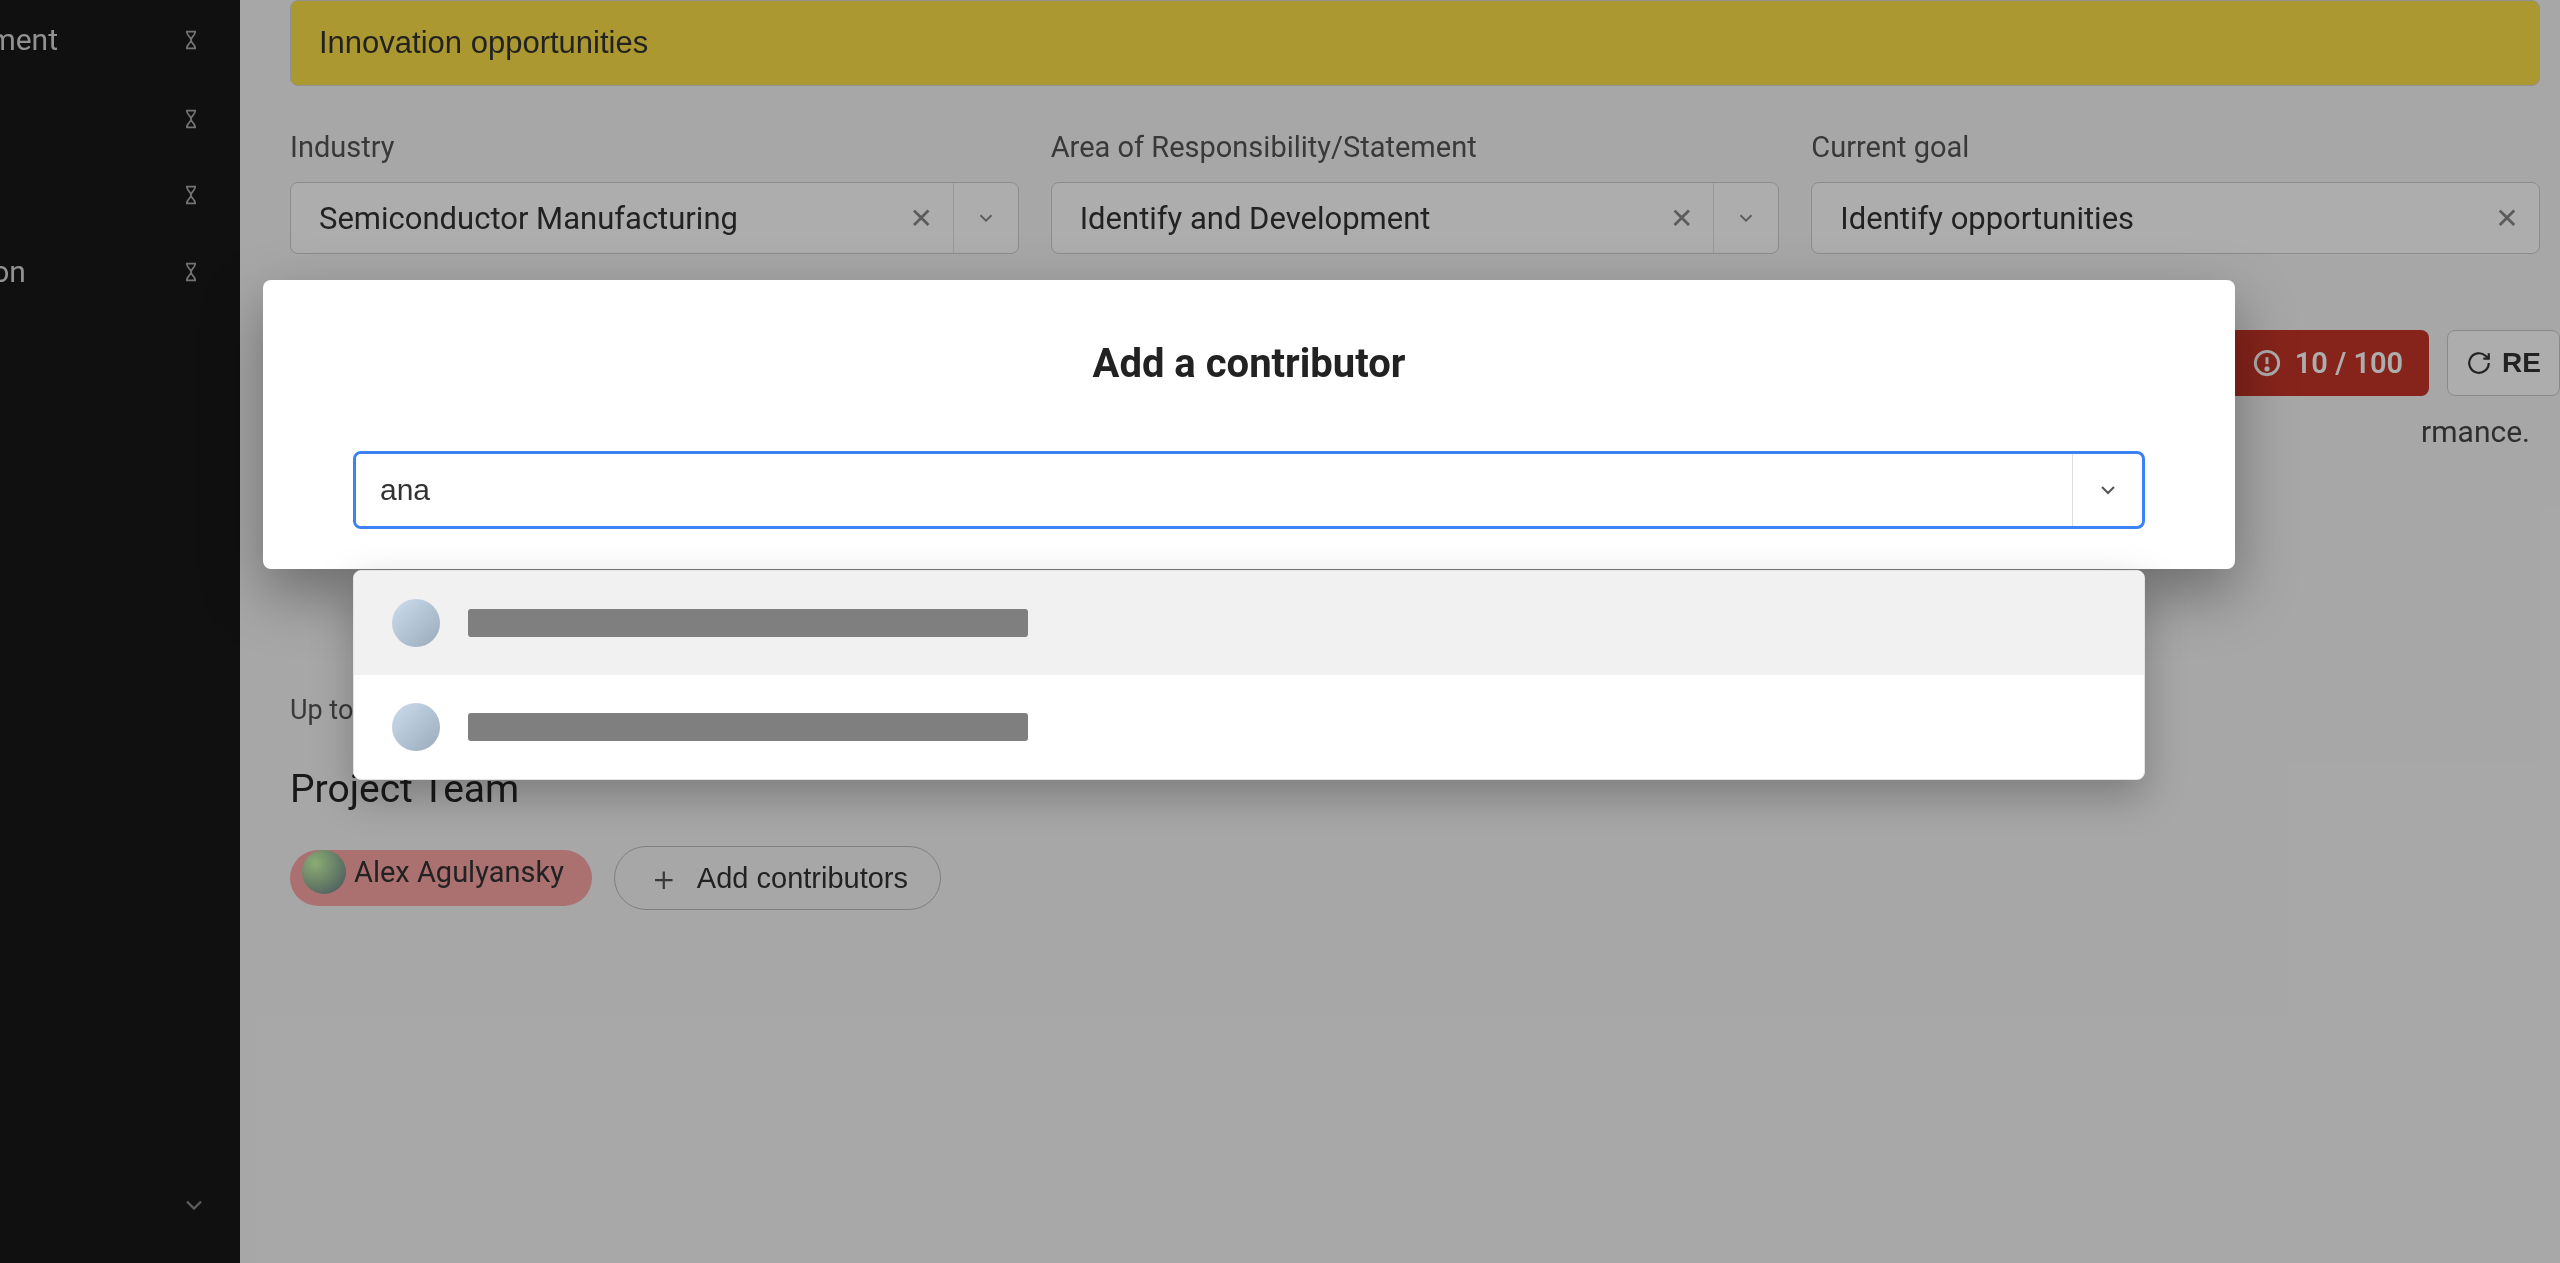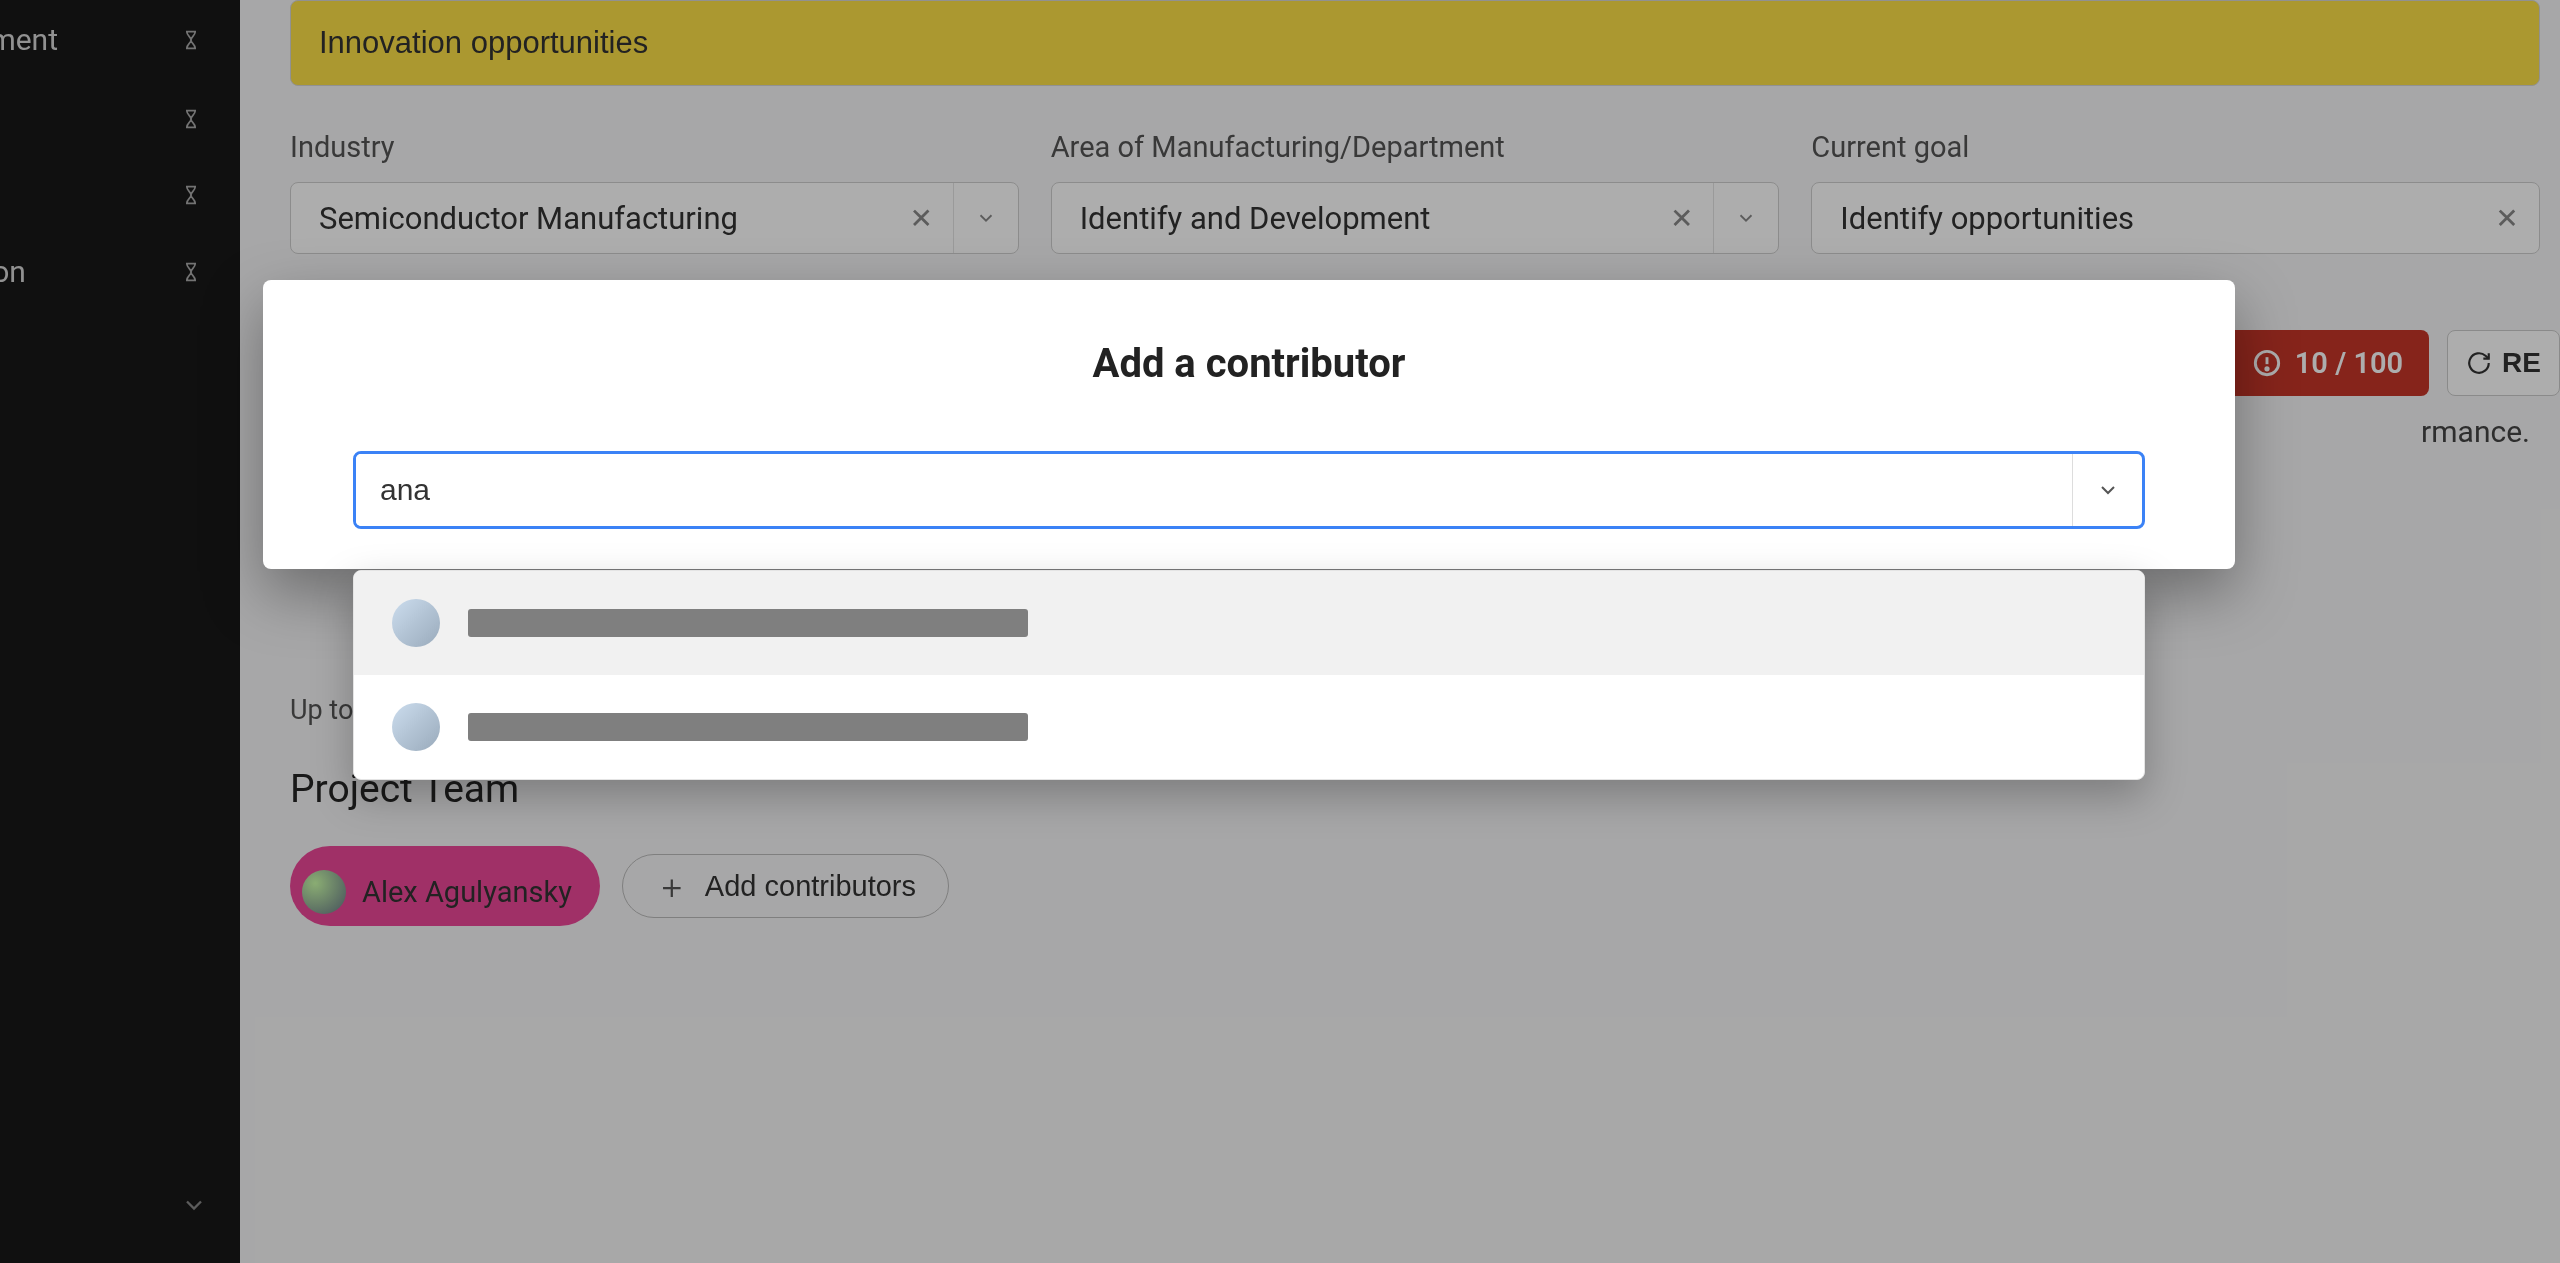--- a/index.html
+++ b/index.html
@@ -158,23 +158,23 @@
   .section-head {
     font-size: 39px;
     font-weight: 400;
     color: #262626;
     margin-top: 40px;
     margin-bottom: 34px;
   }
 
   .team-row { display: flex; align-items: center; gap: 22px; }
   .chip {
-    display: inline-flex; align-items: center; gap: 16px;
-    background: #ec4899; border-radius: 999px;
-    padding: 24px 28px 12px 12px;
+    display: inline-flex; align-items: center; gap: 8px;
+    background: #fca5a5; border-radius: 999px;
+    padding: 0 28px 12px 12px;
     font-size: 29px; color: #333;
   }
   .chip .avatar {
     width: 44px; height: 44px; border-radius: 50%;
     background: radial-gradient(circle at 30% 30%, #cfa, #678);
   }
   .add-contrib-btn {
     display: inline-flex; align-items: center; gap: 16px;
     border: 1px solid #bbb; border-radius: 999px;
     padding: 14px 32px;
@@ -338,21 +338,21 @@
           <span class="val">Semiconductor Manufacturing</span>
           <span class="clear">✕</span>
           <span class="caret">
             <svg viewBox="0 0 24 24" fill="none" stroke="currentColor" stroke-width="2">
                 <polyline points="6 9 12 15 18 9"></polyline>
               </svg>
           </span>
         </div>
       </div>
       <div class="field">
-        <div class="field-label">Area of Manufacturing/Department</div>
+        <div class="field-label">Area of Responsibility/Statement</div>
         <div class="select">
           <span class="val">Identify and Development</span>
           <span class="clear">✕</span>
           <span class="caret">
             <svg viewBox="0 0 24 24" fill="none" stroke="currentColor" stroke-width="2">
                 <polyline points="6 9 12 15 18 9"></polyline>
               </svg>
           </span>
         </div>
       </div>

